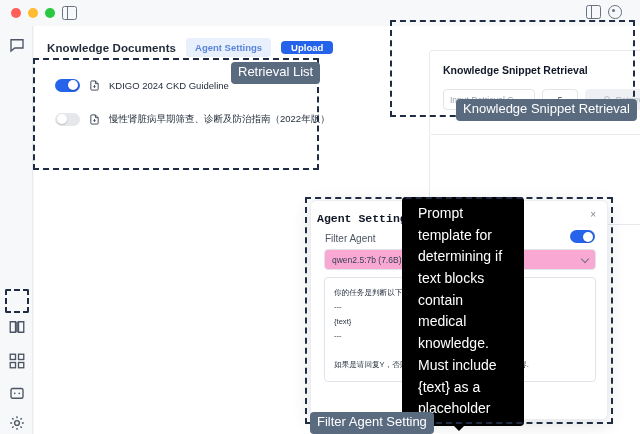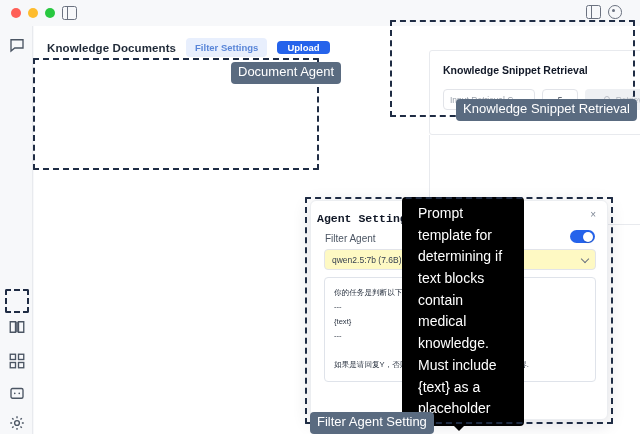--- a/index.html
+++ b/index.html
@@ -192,21 +192,21 @@
   }
   .filter-label {
     position: absolute; left: 14px; top: 32px;
     font-size: 10px; color: #4b5563;
   }
   .filter-toggle { position: absolute; right: 12px; top: 29px; }
   .model-select {
     position: absolute; left: 13px; top: 48px;
     width: 272px; height: 21px;
     border: 1px solid #e2e4e9; border-radius: 4px;
-    background: #fef9c3; font-size: 8.5px; color: #374151;
+    background: #f9a8d4; font-size: 8.5px; color: #374151;
     padding: 0 18px 0 7px; font-family: inherit;
     appearance: none; -webkit-appearance: none;
   }
   .select-caret {
     position: absolute; right: 19px; top: 55px;
     width: 6px; height: 6px; border-right: 1.3px solid #6b7280;
     border-bottom: 1.3px solid #6b7280; transform: rotate(45deg);
     pointer-events: none;
   }
   .prompt-area {
@@ -287,25 +287,47 @@
         <circle cx="12" cy="12" r="3.2"></circle>
         <path d="M12 3v2.5M12 18.5V21M3 12h2.5M18.5 12H21M5.6 5.6l1.8 1.8M16.6 16.6l1.8 1.8M18.4 5.6l-1.8 1.8M7.4 16.6l-1.8 1.8"></path>
       </svg>
     </div>
   </div>
 
   <div class="content">
 
     <div class="kd-header">
       <span class="kd-title">Knowledge Documents</span>
-      <button class="btn-agent-settings">Filter Settings</button>
+      <button class="btn-agent-settings">Agent Settings</button>
       <button class="btn-upload">Upload</button>
     </div>
 
     <div class="doc-list" id="doc-list">
+        <div class="doc-row">
+          <span class="toggle on"></span>
+          <span class="file-icon">
+            <svg viewBox="0 0 24 24" fill="none" stroke="currentColor" stroke-width="2">
+              <path d="M14 2H6a2 2 0 0 0-2 2v16a2 2 0 0 0 2 2h12a2 2 0 0 0 2-2V8z"></path>
+              <path d="M14 2v6h6"></path>
+              <path d="M12 11v5M9.5 14l2.5 2.5L14.5 14"></path>
+            </svg>
+          </span>
+          <span class="doc-name">KDIGO 2024 CKD Guideline</span>
+        </div>
+        <div class="doc-row">
+          <span class="toggle"></span>
+          <span class="file-icon">
+            <svg viewBox="0 0 24 24" fill="none" stroke="currentColor" stroke-width="2">
+              <path d="M14 2H6a2 2 0 0 0-2 2v16a2 2 0 0 0 2 2h12a2 2 0 0 0 2-2V8z"></path>
+              <path d="M14 2v6h6"></path>
+              <path d="M12 11v5M9.5 14l2.5 2.5L14.5 14"></path>
+            </svg>
+          </span>
+          <span class="doc-name">慢性肾脏病早期筛查、诊断及防治指南（2022年版）</span>
+        </div>
       </div>
 
     <div class="retrieval-panel">
       <div class="retrieval-title">Knowledge Snippet Retrieval</div>
       <div class="retrieval-controls">
         <input class="retrieval-input" type="text" placeholder="Input Retrieval C" style="">
         <input class="retrieval-num" type="text" value="5" style="">
         <button class="btn-retrieve">
           <svg viewBox="0 0 24 24" fill="none" stroke="currentColor" stroke-width="2.4">
             <circle cx="10.5" cy="10.5" r="6.5"></circle>
@@ -336,17 +358,17 @@
 如果是请回复Y，否则回复N，除此之外不要输出其它内容.</textarea>
   </div>
 
   <div class="tooltip">Prompt template for determining if text blocks contain medical knowledge. Must include {text} as a placeholder</div>
 
   <div class="dashed" id="box-doc-list"></div>
   <div class="dashed" id="box-retrieval"></div>
   <div class="dashed" id="box-agent"></div>
   <div class="rail-highlight"></div>
 
-  <div class="tag" id="tag-doc-list">Document Agent</div>
+  <div class="tag" id="tag-doc-list">Retrieval List</div>
   <div class="tag" id="tag-retrieval">Knowledge Snippet Retrieval</div>
   <div class="tag" id="tag-filter">Filter Agent Setting</div>
 
 </div>
 
 </body></html>

